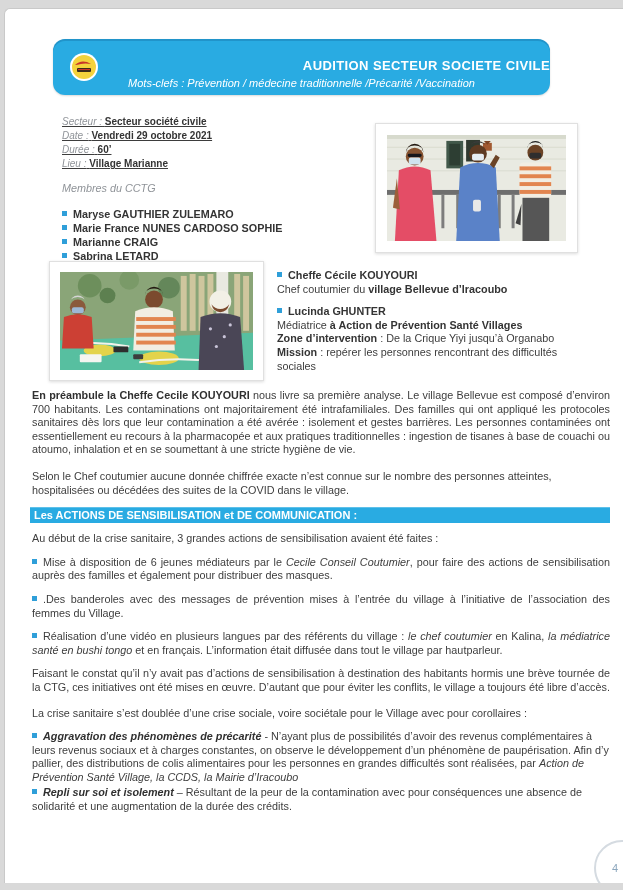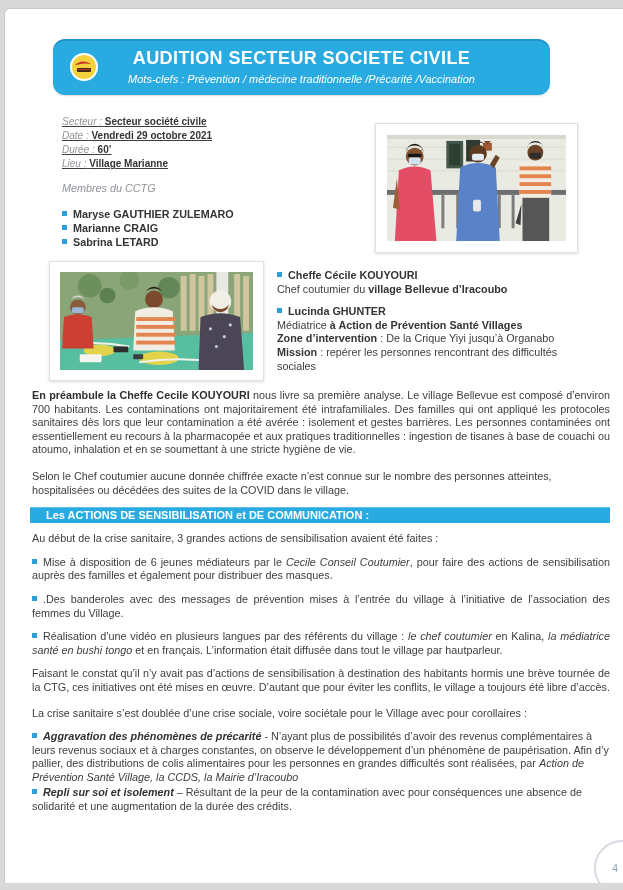--- a/index.html
+++ b/index.html
@@ -23,21 +23,21 @@
   .banner {
     position:absolute; left:48px; top:30px; width:497px; height:56px;
     background:#29abe2;
     border-radius:12px;
     box-shadow: inset 0 2px 0 rgba(10,80,130,.25), 0 1px 2px rgba(0,0,0,.15);
     text-align:center; color:#ffffff;
   }
   .logo {
     position:absolute; left:16px; top:13px; width:30px; height:30px;
   }
-  .banner-title { padding-top:9px; font-size:18px; font-weight:bold; letter-spacing:.4px; }
+  .banner-title { padding-top:19px; font-size:13px; font-weight:bold; letter-spacing:.4px;text-align:right; }
   .banner-sub   { margin-top:4px; font-size:11px; font-style:italic; }
   
   .meta { position:absolute; left:57px; top:106px; font-size:10px; line-height:14px;text-decoration:underline; }
   .meta-label { font-style:italic; color:#8f9398; }
   .meta-value { font-weight:bold; color:#343434; }
   .members { position:absolute; left:57px; top:172px; font-size:10.8px; line-height:14px; }
   .members-title { font-style:italic; color:#8f9398; margin-bottom:12px; }
   .member { font-weight:bold; color:#343434; }
   .sq {
     display:inline-block; width:5px; height:5px; background:#2f9fd9;
@@ -59,21 +59,21 @@
   .bodytext { position:absolute; left:27px; top:380px; width:578px; font-size:10.8px; line-height:13.6px; color:#3d3d3d; }
   .bodytext p { margin:0 0 10px 0; }
   .just { text-align:justify; }
   .b  { font-weight:bold; color:#303030; }
   .i  { font-style:italic; }
   .bi { font-weight:bold; font-style:italic; color:#303030; }
   .section-bar {
     margin:4px 16px 9px -2px; width:580px; height:16px;
     background:#29abe2; color:#ffffff;
     font-size:11px; font-weight:bold; line-height:16px;
-    padding-left:16px;
+    padding-left:4px;
     box-shadow: inset 0 1px 0 rgba(255,255,255,.25);
   }
   .gap-before-bar2 { height:12px; }
   .tight { margin-bottom:2px !important; }
   
   .pagenum {
     position:absolute; left:589px; top:831px; width:56px; height:56px;
     border:2px solid #d5dbe1; border-radius:50%;
     background:#ffffff;
     color:#8ba6bd; font-size:11px;
@@ -103,20 +103,21 @@
   <div class="meta">
     <div><span class="meta-label">Secteur :</span> <span class="meta-value">Secteur société civile</span></div>
     <div><span class="meta-label">Date :</span> <span class="meta-value">Vendredi 29 octobre 2021</span></div>
     <div><span class="meta-label">Durée :</span> <span class="meta-value">60’</span></div>
     <div><span class="meta-label">Lieu :</span> <span class="meta-value">Village Marianne</span></div>
   </div>
 
   <div class="members">
     <div class="members-title">Membres du CCTG</div>
     <div class="member"><span class="sq"></span><span>Maryse GAUTHIER ZULEMARO</span></div>
+    <div class="member"><span class="sq"></span><span>Marie France NUNES CARDOSO SOPHIE</span></div>
     <div class="member"><span class="sq"></span><span>Marianne CRAIG</span></div>
     <div class="member"><span class="sq"></span><span>Sabrina LETARD</span></div>
   </div>
 
   <div class="photo-card photo1">
     <svg viewBox="0 0 181 108" preserveAspectRatio="none">
       <rect width="181" height="108" fill="#e9eae2"></rect>
       <rect y="0" width="181" height="4" fill="#d7dacd"></rect>
       <rect y="12" width="181" height="1" fill="#d9dccf"></rect>
       <rect y="24" width="181" height="1" fill="#d9dccf"></rect>

